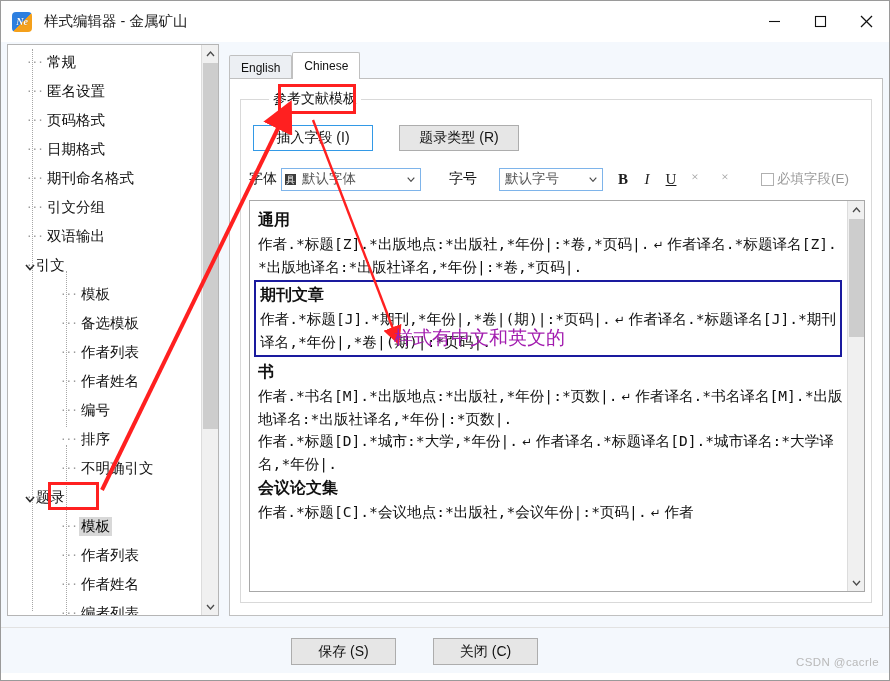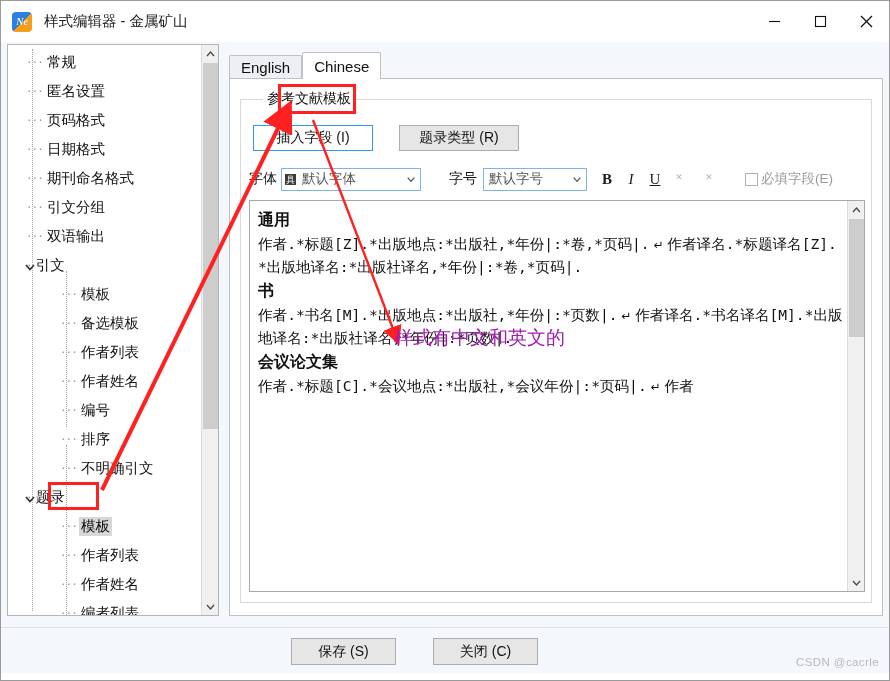--- a/index.html
+++ b/index.html
@@ -113,21 +113,21 @@
   #right-panel {
     position: absolute; left: 228px; top: 2px; width: 654px; height: 572px;
   }
 
   
   #tabstrip {
     position: absolute; left: 0; top: 8px; height: 27px; width: 654px;
     display: flex; align-items: flex-end;
   }
   .tab {
-    height: 24px; padding: 0 11px; font-size: 15px; color: #111;
+    height: 24px; padding: 0 11px; font-size: 12px; color: #111;
     display: flex; align-items: center;
     border: 1px solid #c0c0c0; border-bottom: none;
     background: #eceff3;
     border-radius: 2px 2px 0 0;
   }
   .tab.active {
     background: #ffffff; height: 27px; border-color: #c0c0c0;
     position: relative; z-index: 2;
   }
 
@@ -136,21 +136,21 @@
     position: absolute; left: 0; top: 34px; width: 654px; height: 538px;
     background: #ffffff; border: 1px solid #c0c0c0;
   }
 
   
   #groupbox {
     position: absolute; left: 10px; top: 20px; width: 632px; height: 504px;
     border: 1px solid #d9d9d9;
   }
   #group-legend {
-    position: absolute; left: 22px; top: -10px; background: #ffffff;
+    position: absolute; left: 28px; top: -10px; background: #ffffff;
     padding: 0 4px; font-size: 14px; color: #111;
   }
 
   
   #btnrow {
     position: absolute; left: 12px; top: 25px; height: 26px;
     display: flex; align-items: center; gap: 26px;
   }
   .pbtn {
     height: 26px; min-width: 120px; padding: 0 10px;
@@ -167,21 +167,21 @@
     position: absolute; left: 8px; top: 66px; width: 616px; height: 26px;
     display: flex; align-items: center;
   }
   .flab { font-size: 14px; color: #111; margin-right: 4px; }
   .combo {
     height: 23px; border: 1px solid #7eb4ea; background: #ffffff;
     display: flex; align-items: center; position: relative;
     font-size: 13.5px; color: #555;
   }
   #font-combo { width: 140px; }
-  #size-combo { width: 104px; margin-left: 2px; }
+  #size-combo { width: 104px; margin-left: 18px; }
   .combo .cval { padding-left: 5px; white-space: nowrap; overflow: hidden; }
   #font-combo .cval { padding-left: 2px; }
   .combo .carrow {
     position: absolute; right: 0; top: 0; width: 18px; height: 21px;
     display: flex; align-items: center; justify-content: center;
     color: #555; font-size: 8px;
   }
   .fonticon {
     display: inline-block; width: 13px; height: 13px; margin: 0 3px 0 2px;
     flex: 0 0 auto; position: relative;
@@ -449,25 +449,30 @@
               <span id="req-label">必填字段(E)</span>
             </span>
           </div>
 
           <div id="editor">
             <div id="editor-inner">
                 <div class="block">
                   <div class="sec-title">通用</div>
                   <div class="sec-body"><span>作者.*标题[Z].*出版地点:*出版社,*年份|:*卷,*页码|.</span><span class="cret"> ↵ </span><span>作者译名.*标题译名[Z].*出版地译名:*出版社译名,*年份|:*卷,*页码|.</span></div>
                 </div>
+                <div class="block highlight">
+                  <div class="sec-title">期刊文章</div>
+                  <div class="sec-body"><span>作者.*标题[J].*期刊,*年份|,*卷|(期)|:*页码|.</span><span class="cret"> ↵ </span><span>作者译名.*标题译名[J].*期刊译名,*年份|,*卷|(期)|:*页码|.</span></div>
+                </div>
                 <div class="block">
                   <div class="sec-title">书</div>
                   <div class="sec-body"><span>作者.*书名[M].*出版地点:*出版社,*年份|:*页数|.</span><span class="cret"> ↵ </span><span>作者译名.*书名译名[M].*出版地译名:*出版社译名,*年份|:*页数|.</span></div>
                 </div>
                 <div class="block">
+                  <div class="sec-body"><span>作者.*标题[D].*城市:*大学,*年份|.</span><span class="cret"> ↵ </span><span>作者译名.*标题译名[D].*城市译名:*大学译名,*年份|.</span></div>
                 </div>
                 <div class="block">
                   <div class="sec-title">会议论文集</div>
                   <div class="sec-body"><span>作者.*标题[C].*会议地点:*出版社,*会议年份|:*页码|.</span><span class="cret"> ↵ </span><span>作者</span></div>
                 </div>
               </div>
             <div class="vscroll" id="editor-scroll" style="right:0; top:0; width:17px; height:390px;">
               <div class="arrow">
                 <svg width="9" height="6" viewBox="0 0 9 6">
                     <polyline points="1,5 4.5,1 8,5" fill="none" stroke="#4a4a4a" stroke-width="1.3"></polyline>

